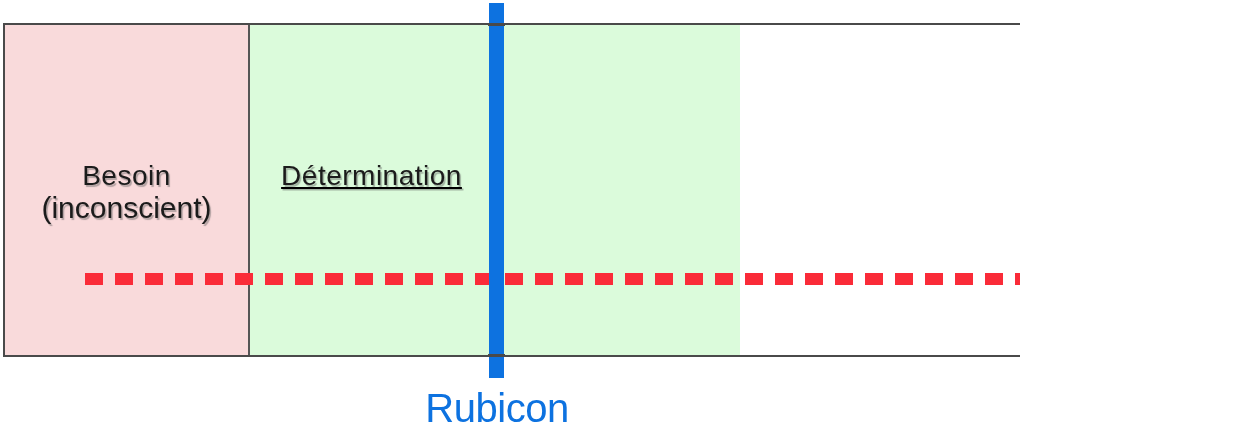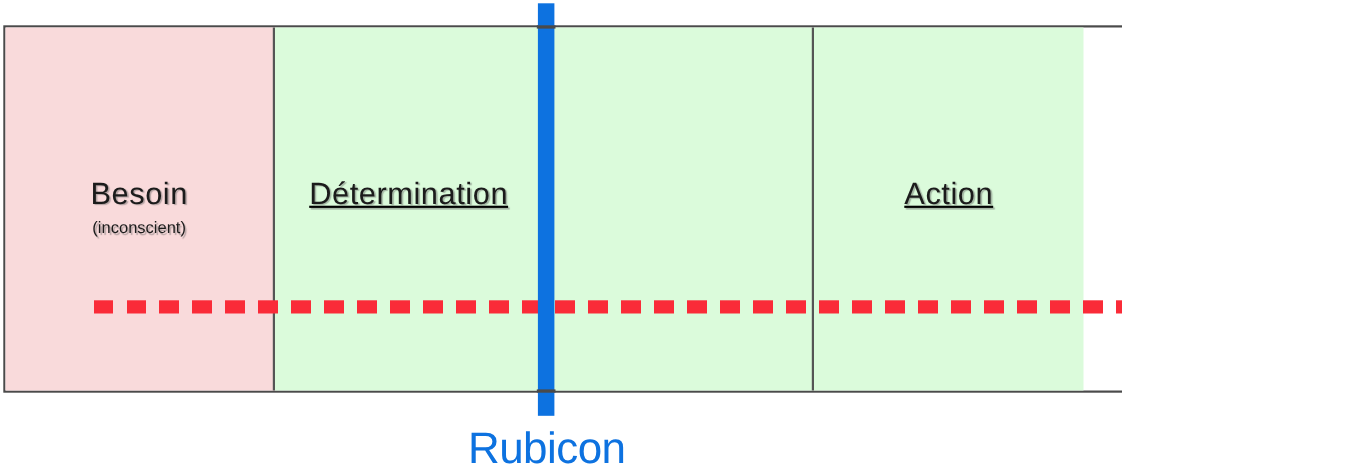--- a/index.html
+++ b/index.html
@@ -30,21 +30,21 @@
   }
   .cell:last-child{border-right:none;}
   .cell.pink{background:var(--pink);}
   .cell.green{background:var(--green);text-decoration:underline;}
   .label{
     font-size:28px;line-height:34px;color:var(--text);
     letter-spacing:.5px;
     text-shadow:1.5px 1.5px 1px rgba(90,90,90,.45);
   }
   .sublabel{
-    font-size:15px;line-height:30px;color:var(--text);
+    font-size:30px;line-height:30px;color:var(--text);
     text-shadow:1.5px 1.5px 1px rgba(90,90,90,.45);
   }
   
   .flow-arrow-dashes{
     position:absolute;left:85px;top:273px;width:960px;height:12px;
     background:repeating-linear-gradient(90deg,var(--red) 0 18px,transparent 18px 30px);
     z-index:2;
   }
   .flow-arrow-head{
     position:absolute;left:1051px;top:265px;width:0;height:0;
@@ -84,23 +84,20 @@
     </div>
 
 
     <div class="cell green">
       <div class="label">Détermination</div>
     </div>
 
     <div class="cell green">
     </div>
 
-    <div class="cell green">
-      <div class="label">Action</div>
-    </div>
 
   </div>
 
   <div class="flow-arrow-dashes"></div>
   <div class="flow-arrow-head"></div>
 
   <div class="rubicon-line"></div>
   <div class="border-patch top"></div>
   <div class="border-patch bottom"></div>
 

